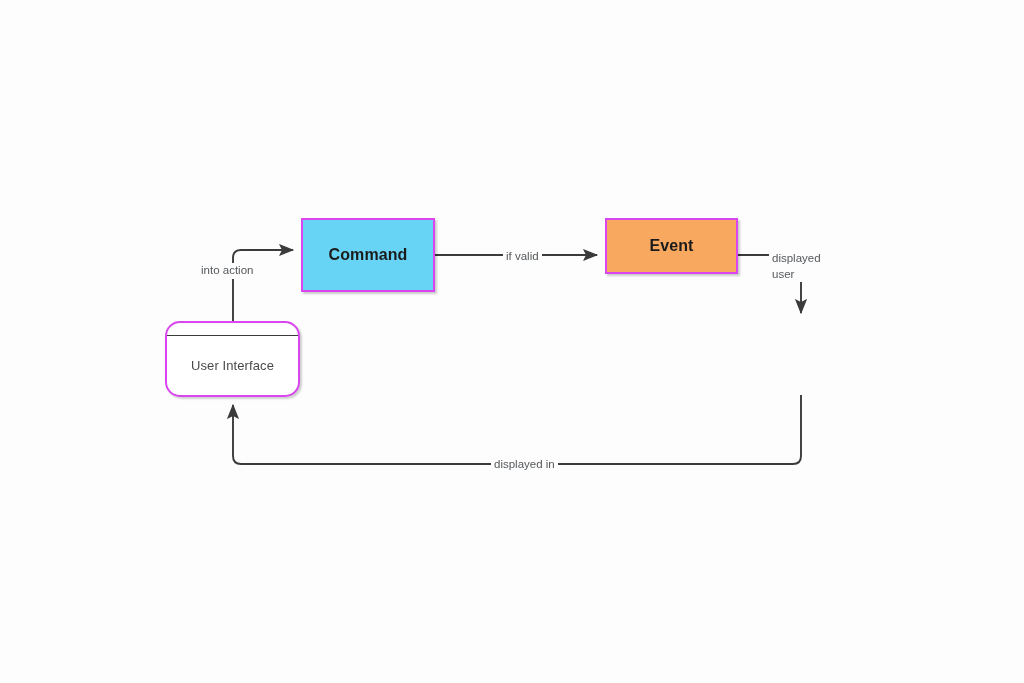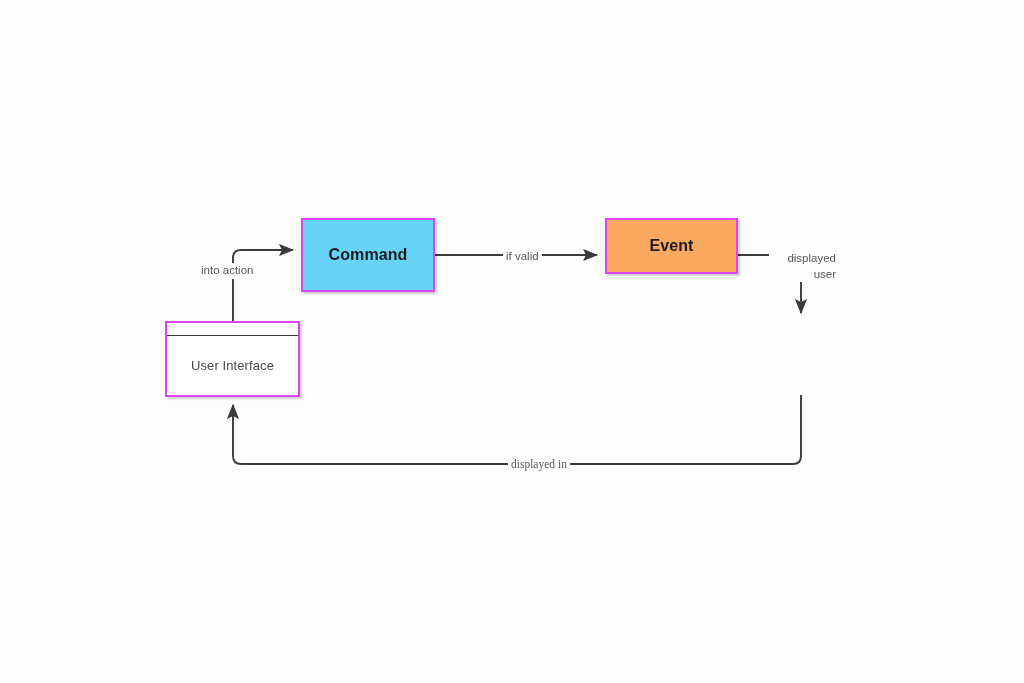--- a/index.html
+++ b/index.html
@@ -64,21 +64,21 @@
     width: 133px;
     height: 74px;
     background: #cade55;
   }
   #node-ui {
     left: 165px;
     top: 321px;
     width: 135px;
     height: 76px;
     background: #ffffff;
-    border-radius: 0;
+    border-radius: 15px;
     box-shadow: 2px 2px 2px rgba(0,0,0,0.18);
     display: block;
   }
   #node-ui .ui-titlebar {
     height: 13px;
     border-bottom: 1.6px solid #3b3b3b;
     box-sizing: border-box;
   }
   #node-ui .ui-body {
     height: 59px;
@@ -92,26 +92,26 @@
     color: #4a4a4a;
   }
   .edge-label {
     position: absolute;
     font-size: 11.5px;
     color: #55595c;
     background: #fdfdfd;
     line-height: 1.35;
     white-space: nowrap;
     padding: 0 3px;
-    text-align: right;
+    text-align: left;
   }
   #label-user-action { left: 198px; top: 263px; }
   #label-if-valid    { left: 503px; top: 249px; }
   #label-projected   { left: 769px; top: 251px; white-space: normal; width: 64px; }
-  #label-displayed   { left: 508px; top: 457px; font-family: Liberation Serif, serif; }
+  #label-displayed   { left: 491px; top: 457px; }
 </style>
 </head>
 <body>
 
 <div id="canvas">
 
   <svg class="edges" viewBox="0 0 1024 683" xmlns="http://www.w3.org/2000/svg">
     <defs>
       <marker id="arrowhead" markerWidth="9" markerHeight="9" refX="7.4" refY="3.2" orient="auto" markerUnits="strokeWidth">
         <path d="M0,0 L8,3.2 L0,6.4 L1.6,3.2 Z" fill="#3b3b3b"></path>

